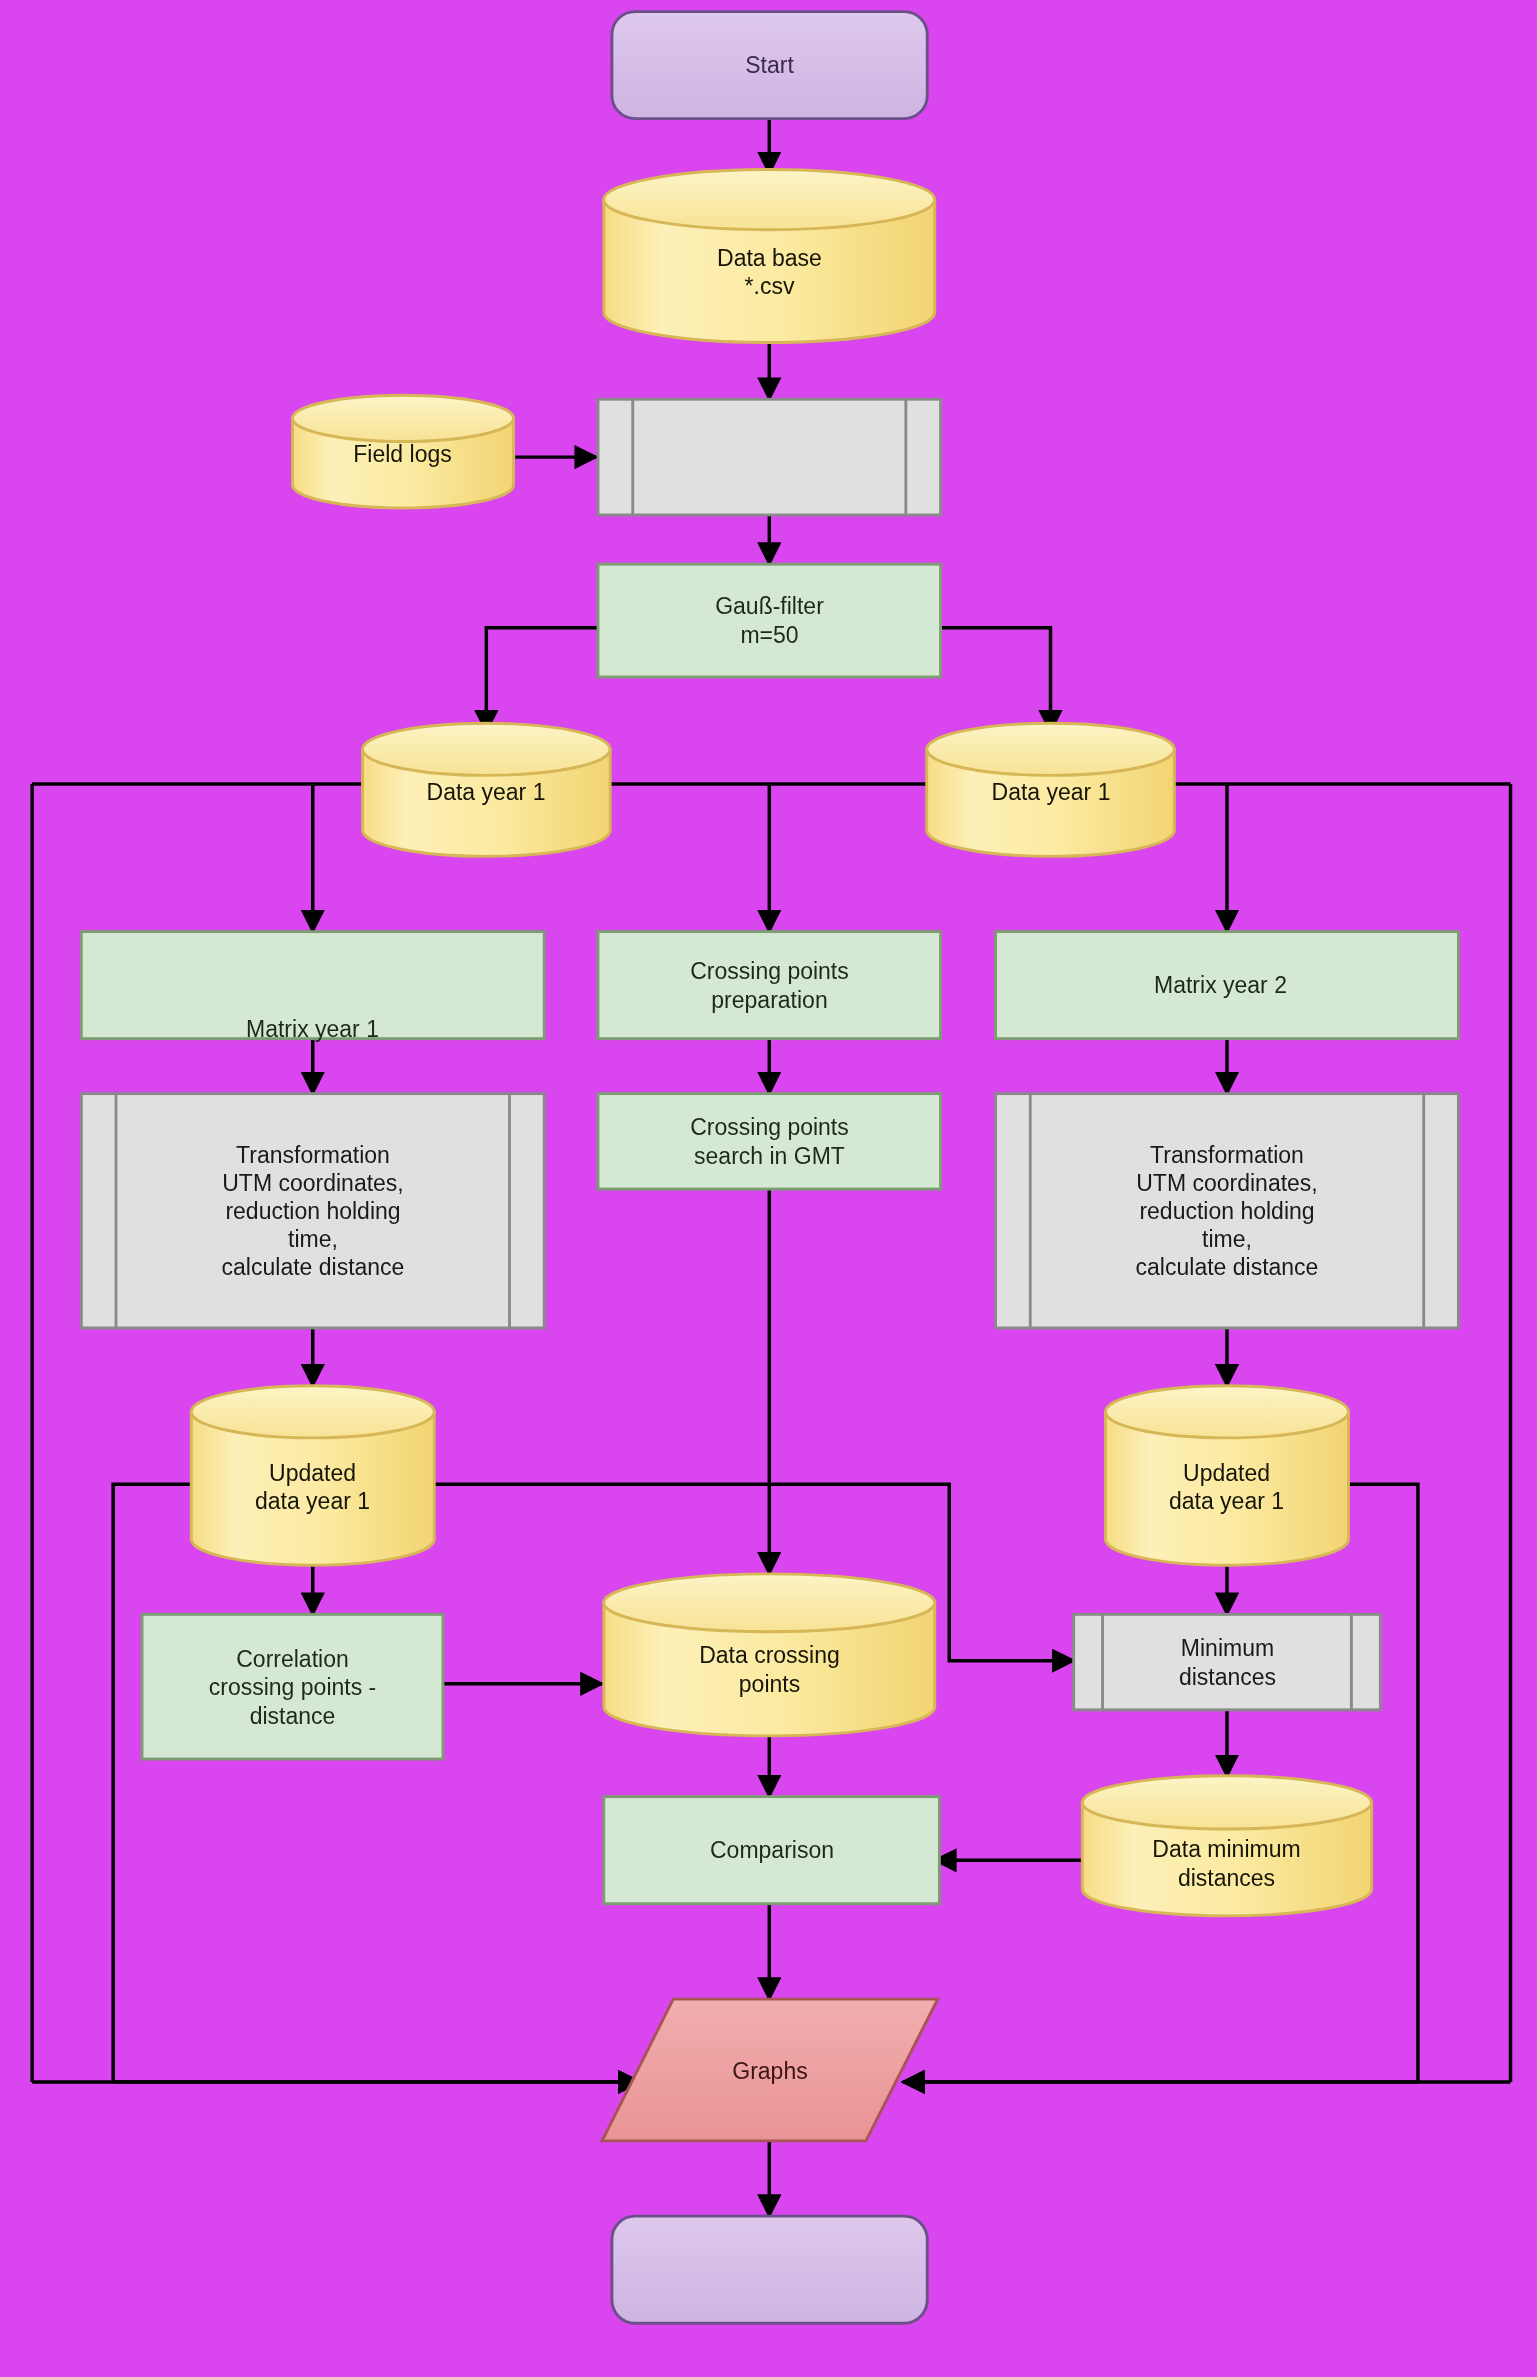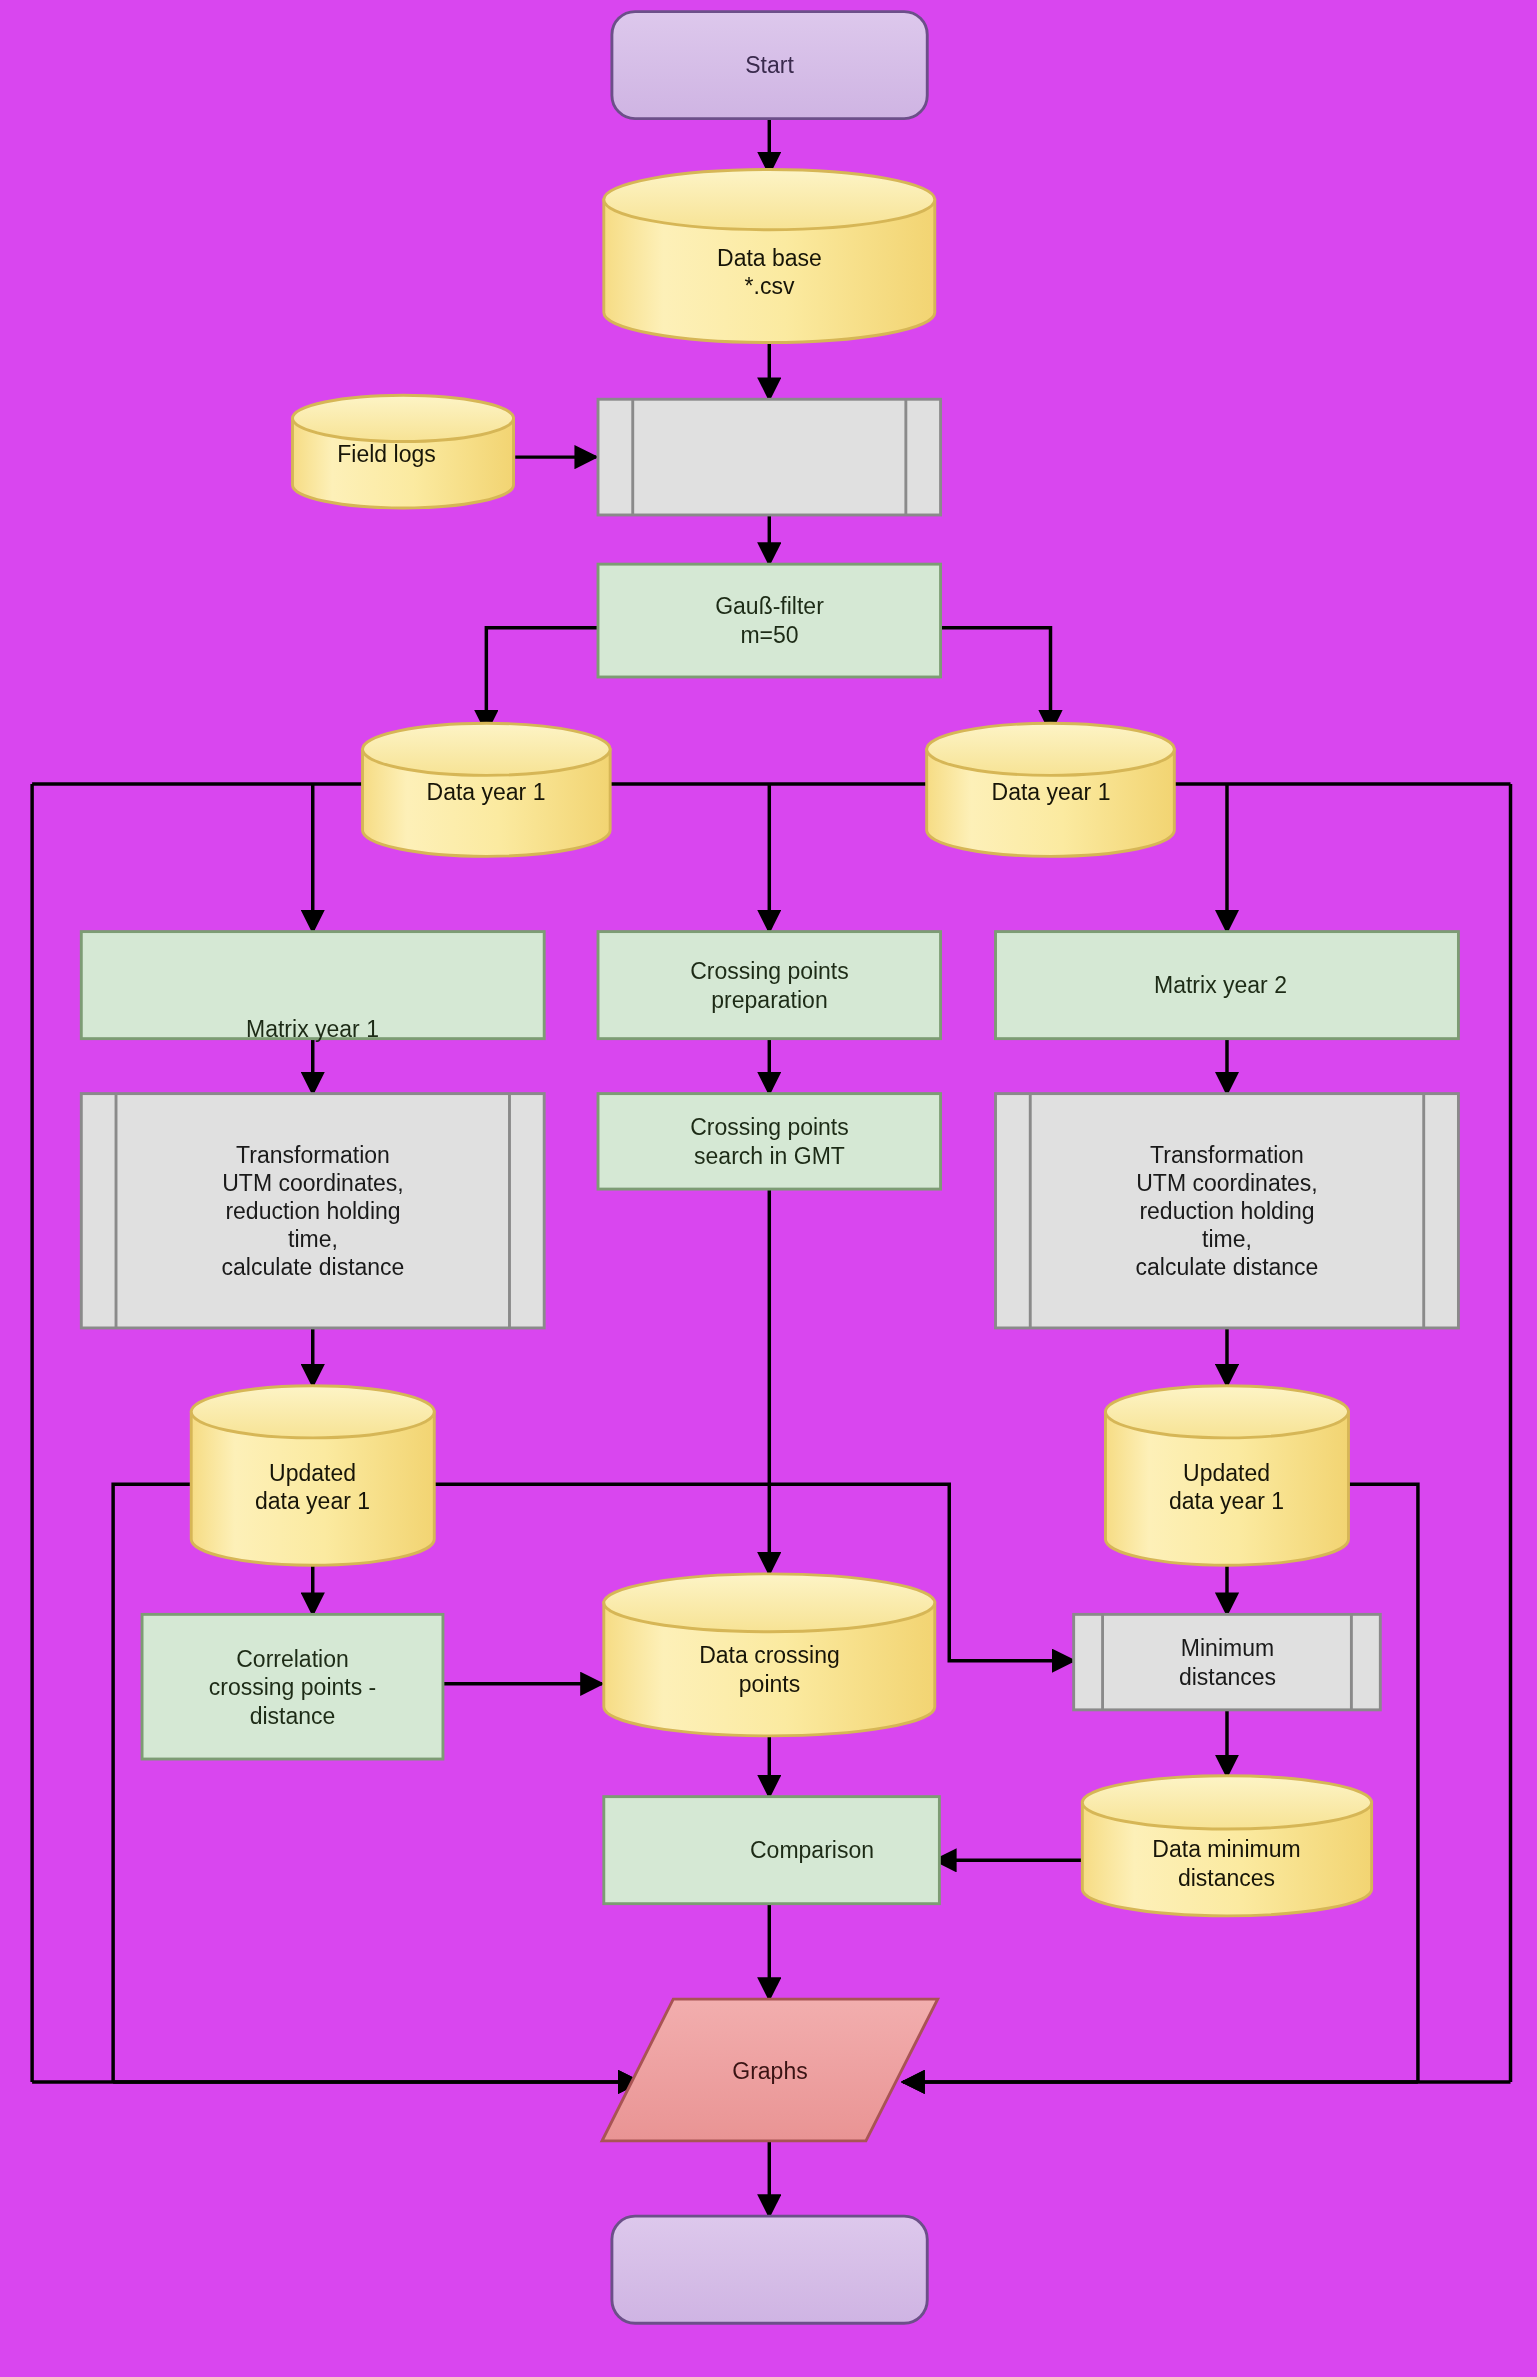--- a/index.html
+++ b/index.html
@@ -195,21 +195,21 @@
     </g>
 
     <polygon points="1163,3455 1620,3455 1496,3700 1040,3700" fill="url(#ioGrad)" stroke="#a85454" stroke-width="5"></polygon>
 
     <rect x="1057" y="3830" width="545" height="185" rx="40" ry="40" fill="url(#termGrad)" stroke="#6c4f89" stroke-width="5"></rect>
   </svg>
 
   <div class="nodelabel term-label" style="left:612px;top:11.6px;width:315px;height:107px;">Start</div>
   <div class="nodelabel yellow-label" style="left:604px;top:223px;width:331px;height:98px;">Data base
 *.csv</div>
-  <div class="nodelabel yellow-label" style="left:276px;top:422px;width:221px;height:64px;">Field logs</div>
+  <div class="nodelabel yellow-label" style="left:292px;top:422px;width:221px;height:64px;">Field logs</div>
   <div class="nodelabel green-label" style="left:598px;top:564px;width:343px;height:113px;">Gauß-filter
 m=50</div>
   <div class="nodelabel yellow-label" style="left:362px;top:758px;width:248px;height:69px;">Data year 1</div>
   <div class="nodelabel yellow-label" style="left:927px;top:758px;width:248px;height:69px;">Data year 1</div>
   <div class="nodelabel green-label" style="left:81px;top:932px;width:463px;height:107px;margin-top:44px;">Matrix year 1</div>
   <div class="nodelabel green-label" style="left:598px;top:932px;width:343px;height:107px;">Crossing points
 preparation</div>
   <div class="nodelabel green-label" style="left:995px;top:932px;width:451px;height:107px;text-align:center;">Matrix year 2</div>
   <div class="nodelabel gray-label" style="left:116px;top:1094px;width:394px;height:234px;">Transformation
 UTM coordinates,
@@ -227,19 +227,19 @@
 data year 1</div>
   <div class="nodelabel yellow-label" style="left:1105px;top:1435px;width:243px;height:104px;">Updated
 data year 1</div>
   <div class="nodelabel yellow-label" style="left:604px;top:1623px;width:331px;height:93px;">Data crossing
 points</div>
   <div class="nodelabel green-label" style="left:142px;top:1615px;width:301px;height:145px;">Correlation
 crossing points -
 distance</div>
   <div class="nodelabel gray-label" style="left:1103px;top:1615px;width:249px;height:95px;">Minimum
 distances</div>
-  <div class="nodelabel green-label" style="left:604px;top:1797px;width:336px;height:107px;padding-left:40px;">Comparison</div>
+  <div class="nodelabel green-label" style="left:604px;top:1797px;width:336px;height:107px;">Comparison</div>
   <div class="nodelabel yellow-label" style="left:1082px;top:1823px;width:289px;height:81px;">Data minimum
 distances</div>
   <div class="nodelabel red-label" style="left:602px;top:2000px;width:336px;height:142px;">Graphs</div>
 
 </div>
 
 
 </body></html>

